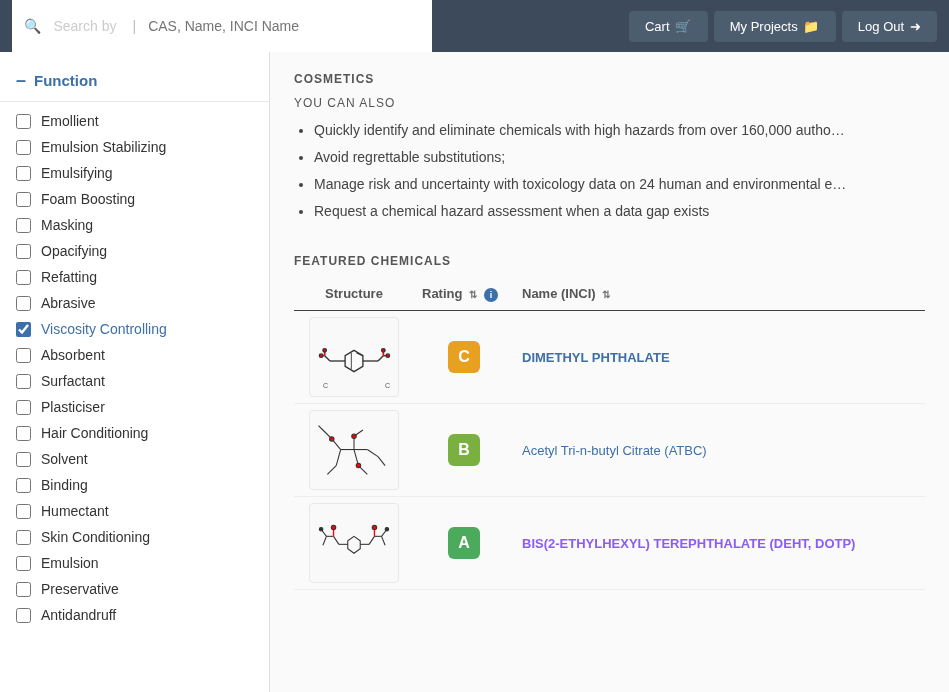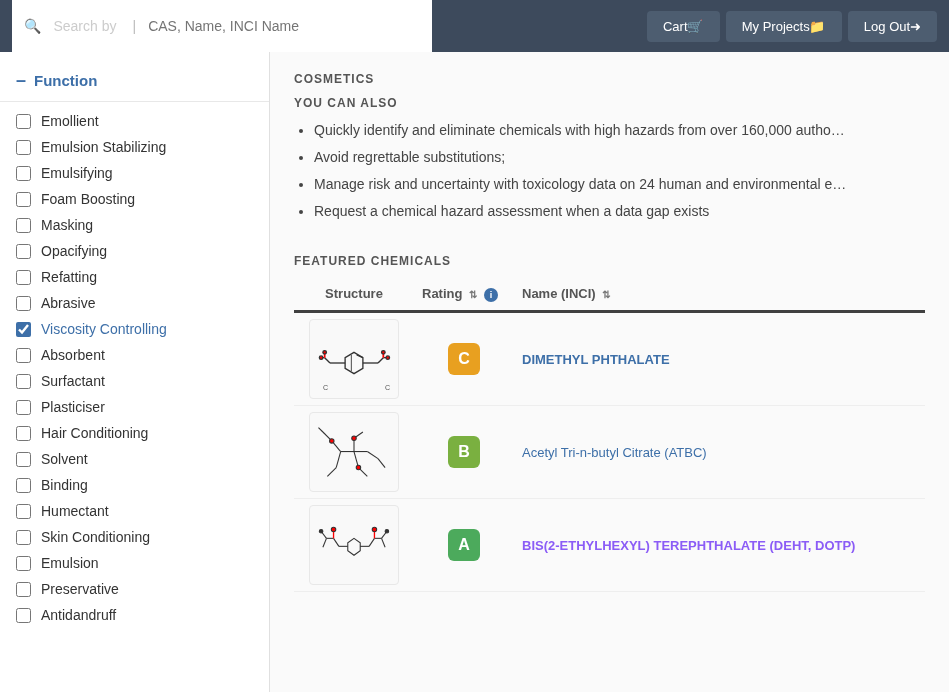--- a/index.html
+++ b/index.html
@@ -38,20 +38,21 @@
     .nav-btn {
       background: #4d5d70;
       color: white;
       border: none;
       border-radius: 4px;
       padding: 8px 16px;
       font-size: 13px;
       cursor: pointer;
       display: flex;
       align-items: center;
+      gap: 6px;
       white-space: nowrap;
     }
 
     
     .layout {
       display: flex;
       height: calc(692px - 52px);
       overflow: hidden;
     }
 
@@ -110,21 +111,21 @@
     .section-title {
       font-size: 12px;
       font-weight: 700;
       letter-spacing: 1px;
       color: #555;
       text-transform: uppercase;
       margin-bottom: 10px;
     }
     .you-can-also-title {
       font-size: 12px;
-      font-weight: 700;
+      font-weight: 400;
       letter-spacing: 1px;
       color: #555;
       text-transform: uppercase;
       margin-bottom: 10px;
     }
     .bullet-list { list-style: disc; padding-left: 20px; margin-bottom: 32px; }
     .bullet-list li { margin-bottom: 6px; font-size: 14px; color: #444; line-height: 1.5; }
 
     .featured-title {
       font-size: 12px;
@@ -135,21 +136,21 @@
       margin-bottom: 14px;
     }
 
     
     .chem-table { width: 100%; border-collapse: collapse; }
     .chem-table thead tr th {
       font-size: 13px;
       color: #555;
       font-weight: 600;
       padding: 4px 8px 8px 8px;
-      border-bottom: 3px solid #404040;
+      border-bottom: 1px solid #404040;
       text-align: left;
     }
     .col-structure { width: 120px; text-align: center !important; }
     .col-rating { width: 100px; text-align: center; }
     .col-name { }
 
     .sort-icon { display: inline-block; font-size: 10px; margin-left: 3px; color: #777; }
     .info-icon {
       display: inline-flex;
       align-items: center;

